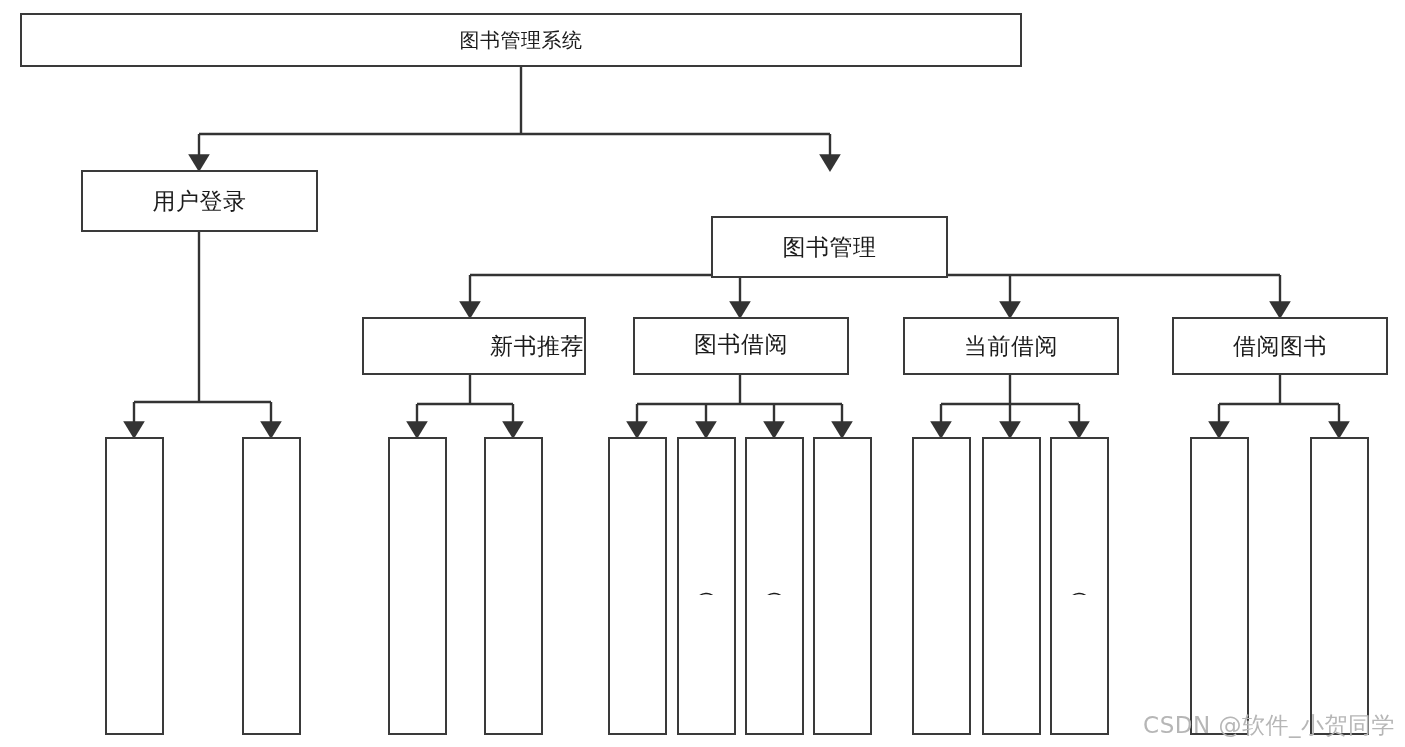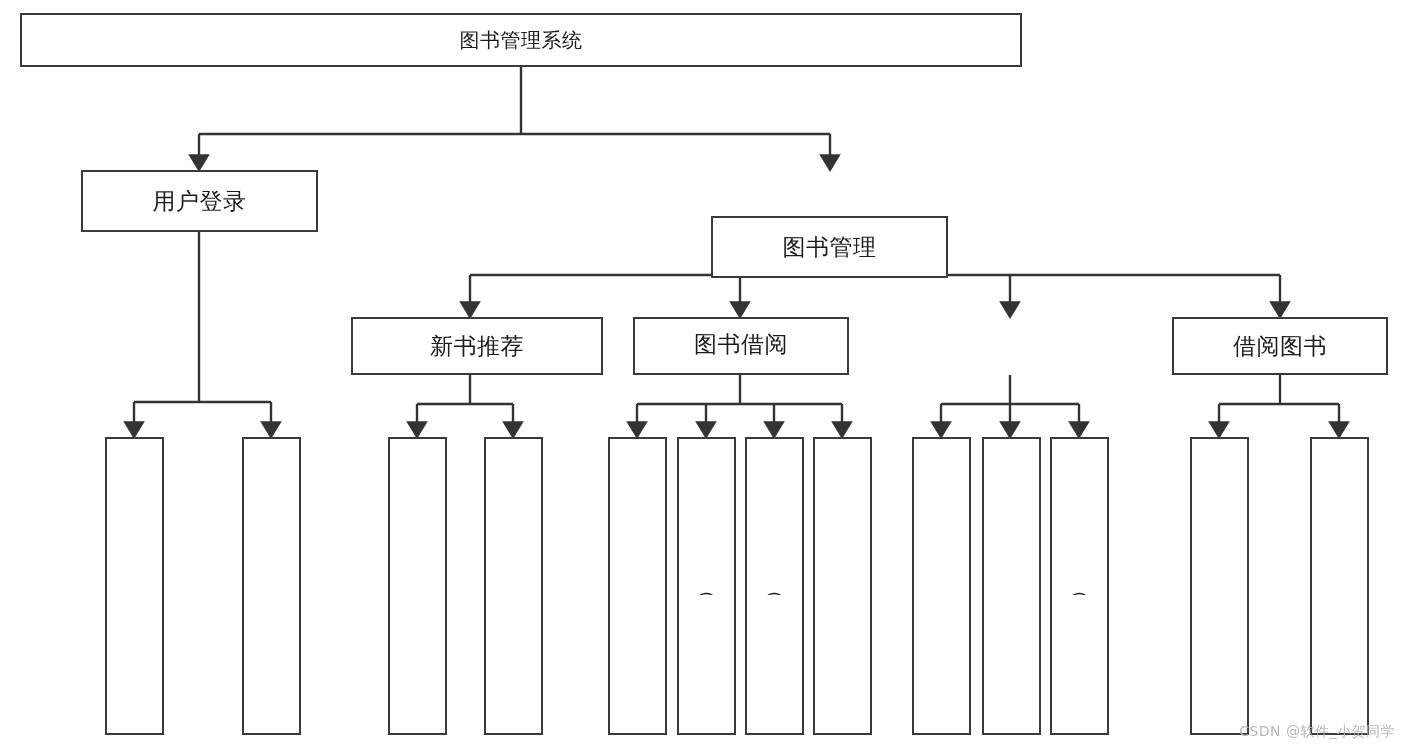--- a/index.html
+++ b/index.html
@@ -60,21 +60,21 @@
     line-height:1.05;
     letter-spacing:2px;
     max-height:284px;
     overflow:hidden;
   }
   
   #watermark{
     position:absolute;
     right:10px;
     bottom:6px;
-    font-size:14px;
+    font-size:23px;
     color:#b6b6b6;
     letter-spacing:0.5px;
     white-space:nowrap;
     z-index:5;
     user-select:none;
   }
 </style>
 </head>
 <body>
 
@@ -134,26 +134,29 @@
     <span class="label">图书管理系统</span>
   </div>
 
   <div class="node h" style="left:81px; top:170px; width:237px; height:62px;">
     <span class="label">用户登录</span>
   </div>
   <div class="node h" style="left:711px; top:170px; width:237px; height:62px;margin-top:46px;">
     <span class="label">图书管理</span>
   </div>
 
-  <div class="node h" style="left:351px; top:317px; width:252px; height:58px;">
+  <div class="node h" style="left:362px; top:317px; width:224px; height:58px;justify-content:flex-end;">
     <span class="label">新书推荐</span>
   </div>
   <div class="node h" style="left:633px; top:317px; width:216px; height:58px;font-family:Liberation Mono, monospace;">
     <span class="label">图书借阅</span>
   </div>
+  <div class="node h" style="left:903px; top:317px; width:216px; height:58px;">
+    <span class="label">当前借阅</span>
+  </div>
   <div class="node h" style="left:1172px; top:317px; width:216px; height:58px;">
     <span class="label">借阅图书</span>
   </div>
 
   <div class="node v" style="left:105px; top:437px; width:59px; height:298px;">
     <span class="label">用户登录</span>
   </div>
   <div class="node v" style="left:242px; top:437px; width:59px; height:298px;">
     <span class="label">注销登录</span>
   </div>

